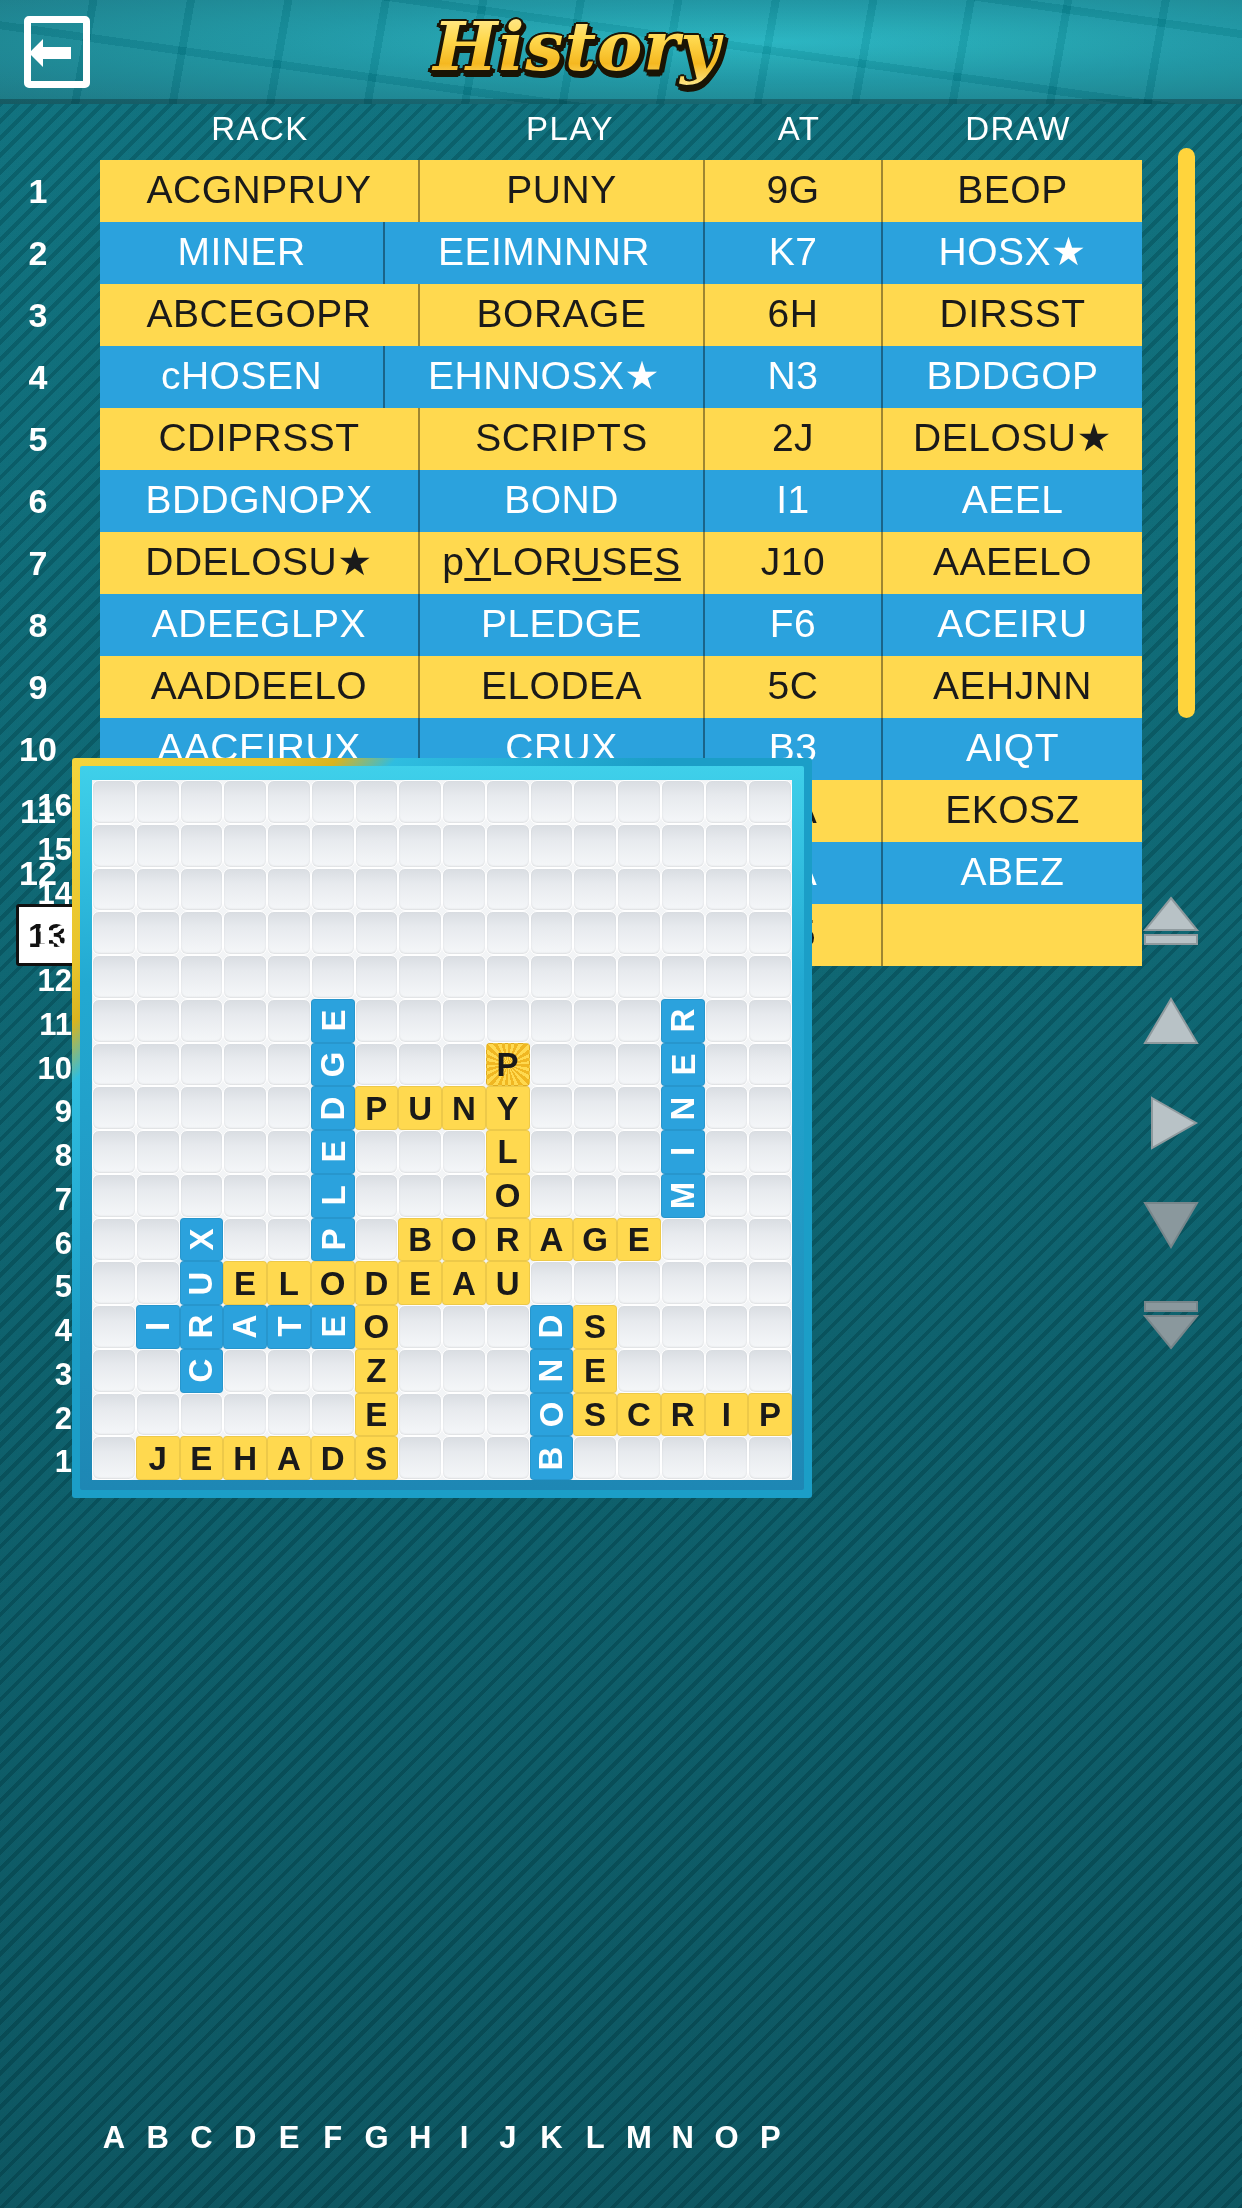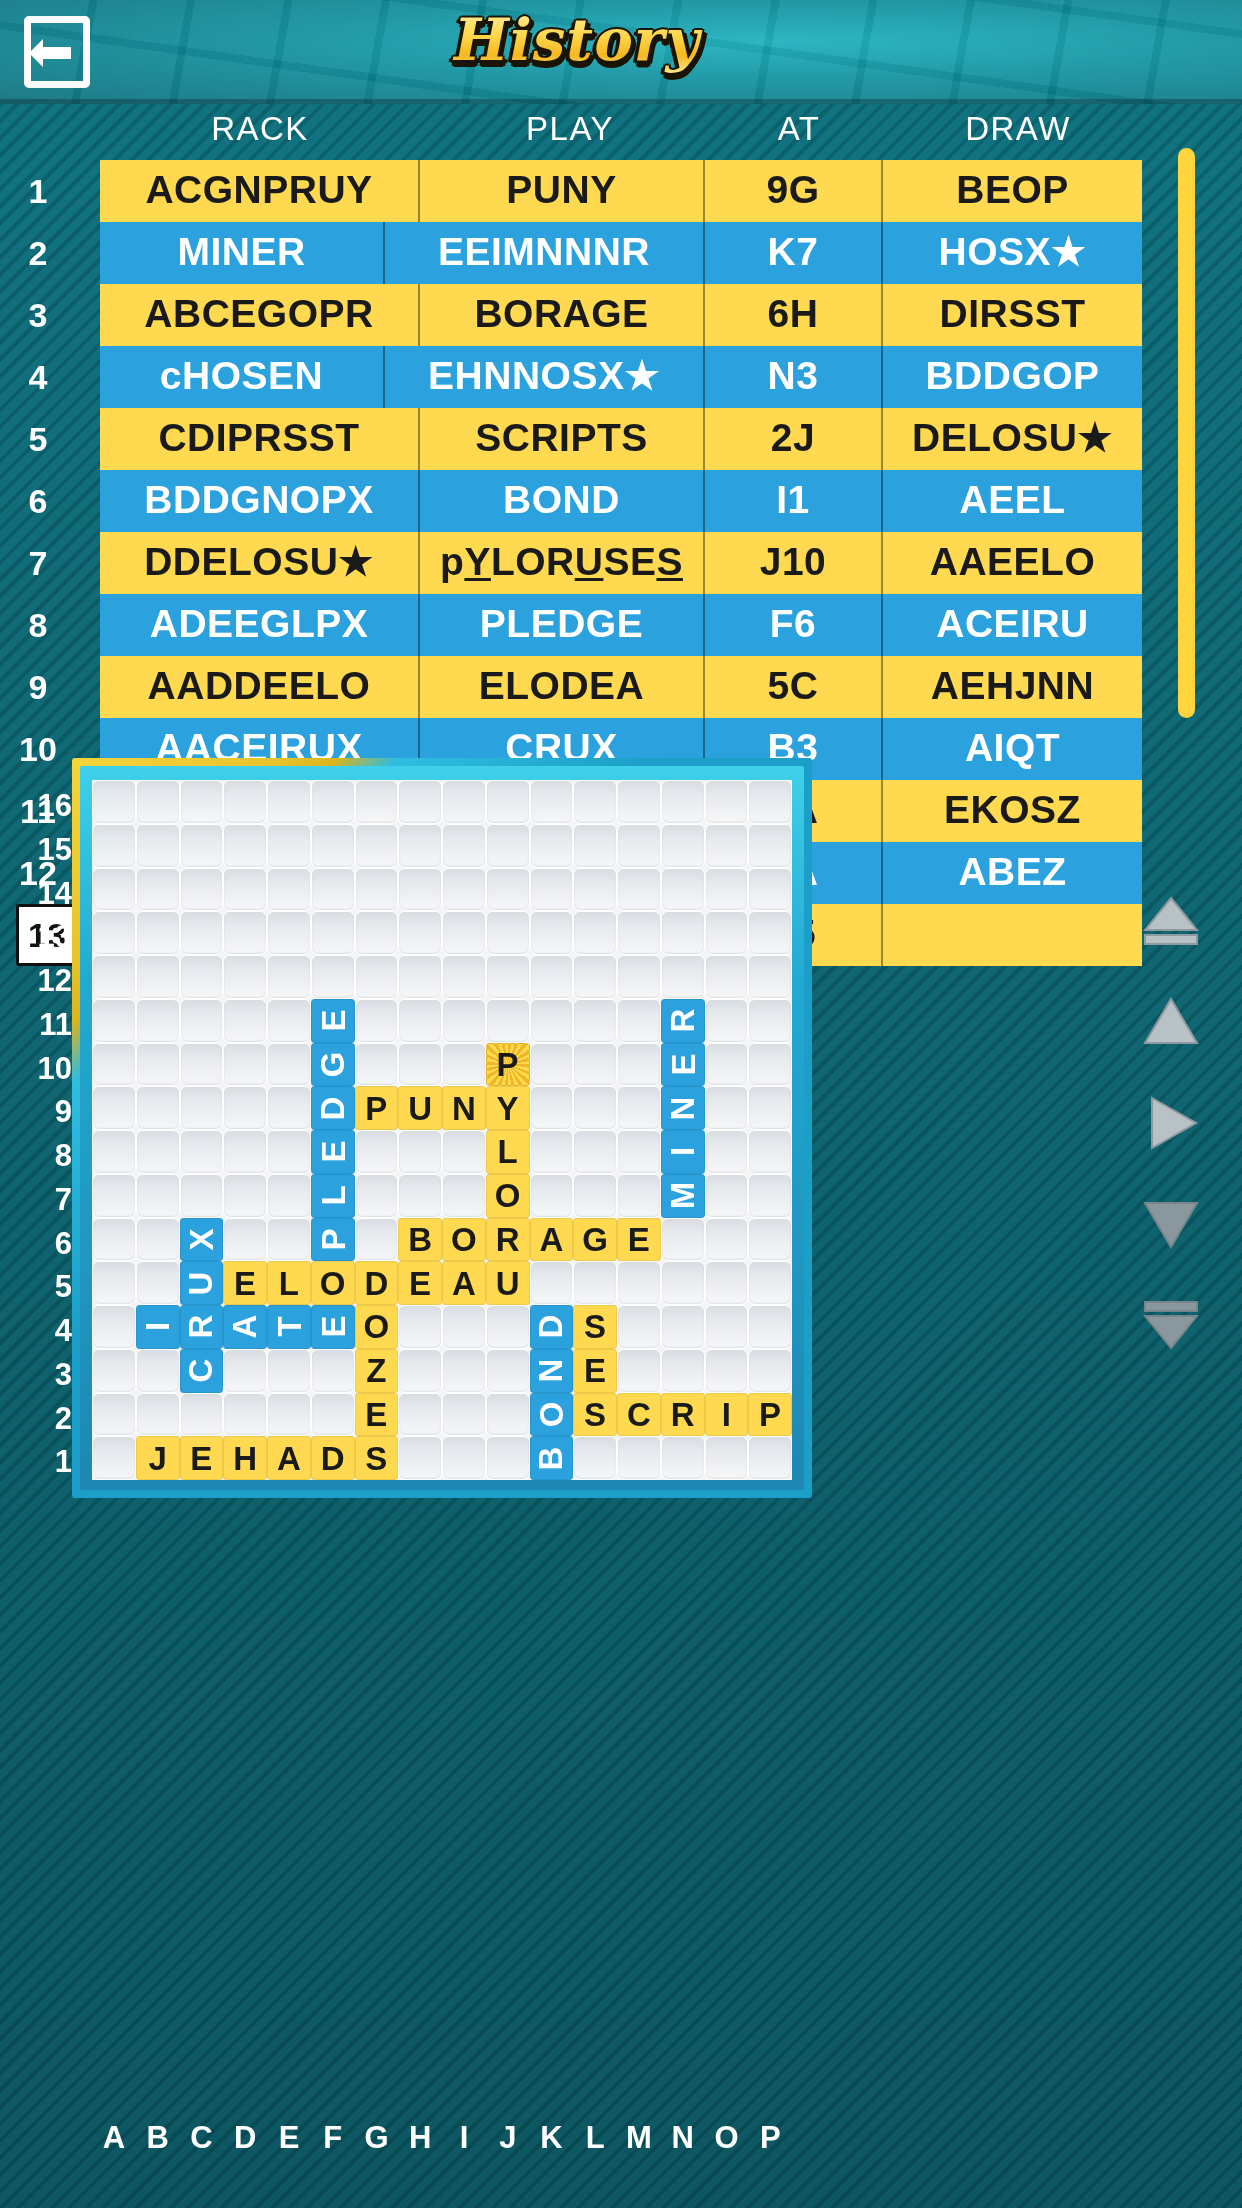--- a/index.html
+++ b/index.html
@@ -41,21 +41,21 @@
     position:absolute; left:24px; top:16px; width:66px; height:72px;
     border:7px solid #ffffff; border-radius:5px;
     cursor:pointer;
   }
   #back-btn .arrow{
     position:absolute; left:-4px; top:14px; width:46px; height:30px;
   }
   #title{
     position:absolute; left:0; top:6px; width:1154px; text-align:center;
     font-family:"DejaVu Serif", serif;
-    font-size:58px; font-weight:bold; font-style:italic;
+    font-size:68px; font-weight:bold; font-style:italic;
     letter-spacing:1px;
     background:linear-gradient(180deg,#fff0a8 0%,#ffd84d 42%,#f5b820 72%,#ffe88a 100%);
     -webkit-background-clip:text; background-clip:text; color:transparent;
     text-shadow:0 0 0 transparent;
     filter:drop-shadow(3px 4px 0 #1a1405) drop-shadow(-2px -1px 0 #1a1405)
            drop-shadow(2px -1px 0 #1a1405) drop-shadow(-2px 3px 0 #1a1405);
   }
 
   
   #table-wrap{ position:absolute; left:0; top:104px; width:1242px; height:620px; }
@@ -79,21 +79,21 @@
     background:#ffffff; color:#111111;
     border:3px solid #111; border-radius:3px; line-height:56px;
     left:16px; width:62px;
   }
   .cells{
     position:absolute; left:100px; top:0; width:1042px; height:62px;
     display:flex; border-bottom:2px solid rgba(0,0,0,0.35);
   }
   .cell{
     height:62px; line-height:60px; text-align:center;
-    font-size:39px; font-weight:bold; letter-spacing:0.5px;
+    font-size:39px; font-weight:normal; letter-spacing:0.5px;
     border-right:2px solid rgba(0,0,0,0.38);
     overflow:hidden; white-space:nowrap;
   }
   .cell:last-child{ border-right:none; }
   .c-rack{ width:320px; }
   .c-play{ width:285px; }
   .c-at  { width:178px; }
   .c-draw{ width:259px; }
   .hrow.yellow .cell{ background:#ffd94f; color:#1a1a1a; }
   .hrow.blue   .cell{ background:#2ba2dd; color:#ffffff; }

